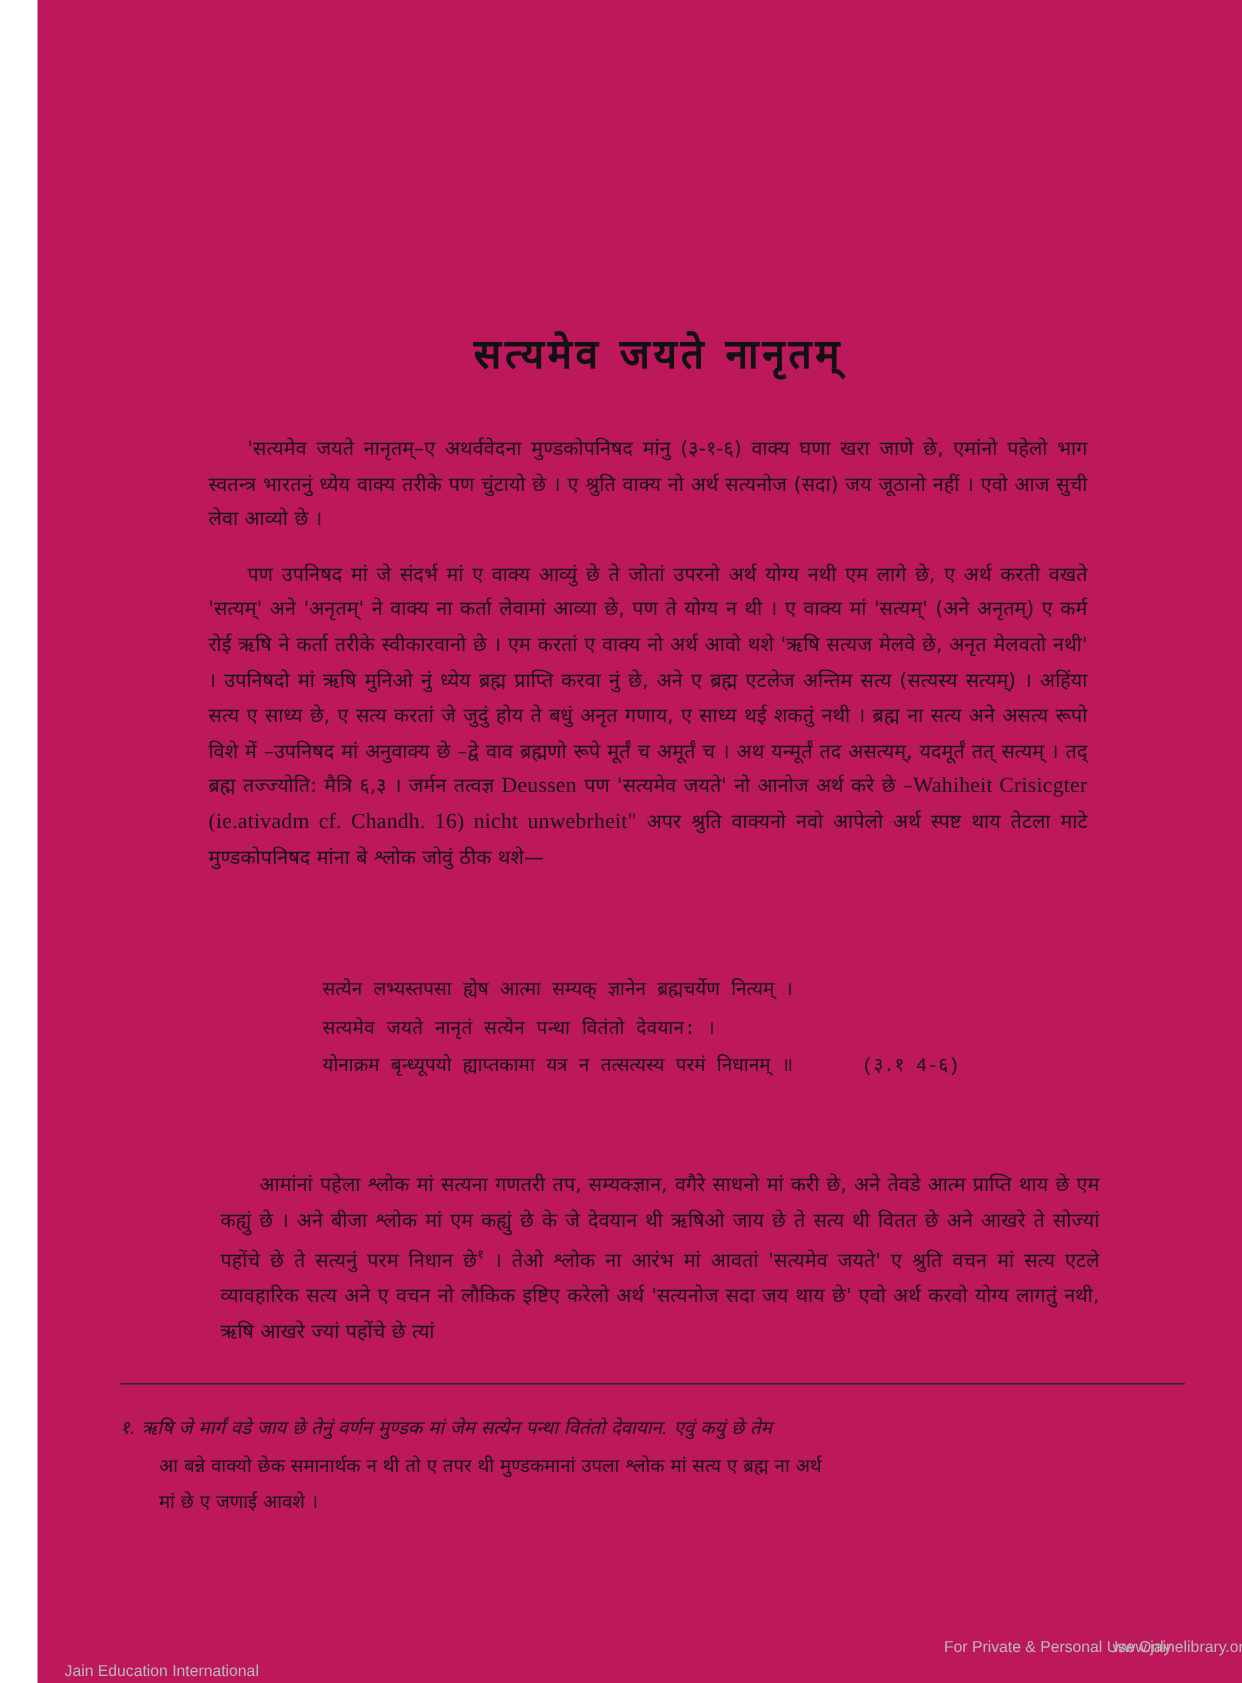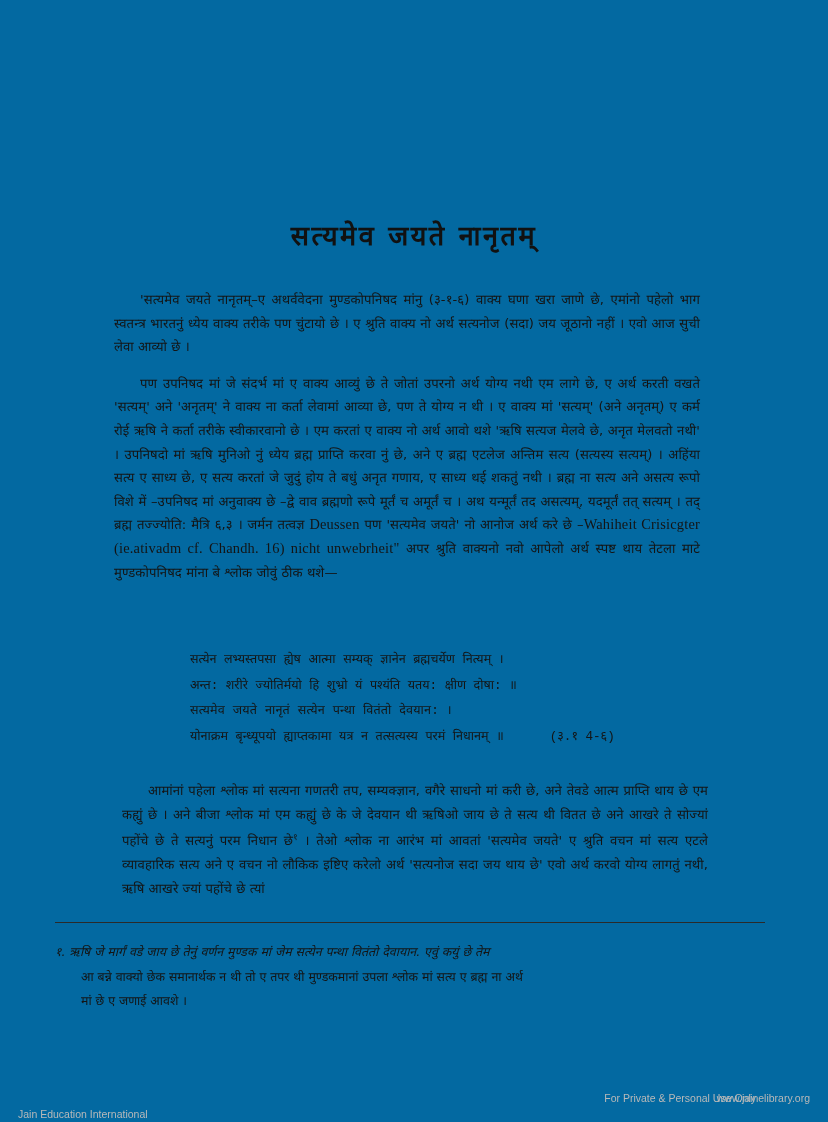--- a/index.html
+++ b/index.html
@@ -12,21 +12,22 @@
     background: #ffffff;
     font-family: "Liberation Serif", "DejaVu Serif", serif;
     color: #1b1b1b;
     overflow: hidden;
     position: relative;
   }
 
   .page {
     position: absolute;
     inset: 0;
-    background: #0369a1;
+    background: #be185d;
+    margin-left: 25px;
   }
 
   
   .doc-title {
     position: absolute;
     top: 216px;
     left: 0;
     width: 828px;
     text-align: center;
     font-family: "DejaVu Sans", sans-serif;
@@ -156,21 +157,20 @@
   <div class="body-col">
 
     <p class="para indent"><span>'सत्यमेव जयते नानृतम्–ए अथर्ववेदना  मुण्डकोपनिषद मांनु  (३-१-६) वाक्य  घणा  खरा जाणे छे, एमांनो पहेलो भाग स्वतन्त्र भारतनुं ध्येय वाक्य तरीके पण चुंटायो छे । ए श्रुति वाक्य नो अर्थ सत्यनोज (सदा) जय जूठानो नहीं । एवो आज सुची लेवा आव्यो छे ।</span></p>
 
     <p class="para indent"><span>पण उपनिषद मां जे संदर्भ मां ए वाक्य आव्युं छे ते जोतां उपरनो  अर्थ  योग्य नथी  एम लागे छे, ए अर्थ करती वखते 'सत्यम्' अने 'अनृतम्' ने वाक्य ना कर्ता लेवामां आव्या छे, पण ते योग्य न थी । ए वाक्य मां 'सत्यम्' (अने अनृतम्) ए कर्म रोई ऋषि ने कर्ता तरीके स्वीकारवानो छे ।  एम करतां ए  वाक्य नो अर्थ आवो थशे 'ऋषि सत्यज मेलवे छे, अनृत मेलवतो नथी' । उपनिषदो मां ऋषि मुनिओ नुं  ध्येय ब्रह्म  प्राप्ति करवा नुं छे, अने ए ब्रह्म  एटलेज  अन्तिम सत्य (सत्यस्य  सत्यम्) ।  अहिंया सत्य ए  साध्य छे,  ए सत्य करतां जे जुदुं होय ते बधुं अनृत गणाय, ए साध्य थई शकतुं नथी । ब्रह्म ना सत्य अने असत्य रूपो विशे में –उपनिषद मां अनुवाक्य छे –द्वे वाव ब्रह्मणो रूपे मूर्तं च अमूर्तं च ।  अथ यन्मूर्तं तद असत्यम्, यदमूर्तं तत् सत्यम् । तद् ब्रह्म तज्ज्योति: मैत्रि ६,३ । जर्मन तत्वज्ञ </span><span class="lat">Deussen</span><span> पण 'सत्यमेव जयते' नो आनोज अर्थ करे छे –</span><span class="lat">Wahiheit  Crisicgter (ie.ativadm cf. Chandh. 16)  nicht  unwebrheit"</span><span> अपर श्रुति वाक्यनो नवो आपेलो अर्थ स्पष्ट थाय तेटला माटे मुण्डकोपनिषद मांना बे श्लोक जोवुं ठीक थशे—</span></p>
 
   </div>
 
   <div class="verse">
     <div class="verse-line">सत्येन लभ्यस्तपसा  ह्येष आत्मा  सम्यक् ज्ञानेन ब्रह्मचर्येण नित्यम् ।</div>
-    <div class="verse-line">अन्त: शरीरे ज्योतिर्मयो हि  शुभ्रो यं पश्यंति  यतय: क्षीण दोषा: ॥</div>
     <div class="verse-line spread">सत्यमेव     जयते     नानृतं   सत्येन    पन्था    वितंतो   देवयान: ।</div>
     <div class="verse-line"><span>योनाक्रम बृन्ध्यूपयो ह्याप्तकामा  यत्र न तत्सत्यस्य परमं निधानम् ॥</span><span class="verse-ref">(३.१ 4-६)</span></div>
   </div>
 
   <div class="tail-col">
     <p class="para indent"><span>आमांनां पहेला श्लोक मां सत्यना  गणतरी तप, सम्यक्ज्ञान, वगैरे  साधनो मां  करी छे, अने तेवडे आत्म प्राप्ति थाय छे एम कह्युं  छे । अने बीजा श्लोक मां एम कह्युं  छे के जे देवयान थी ऋषिओ जाय छे ते सत्य थी वितत छे अने आखरे ते सोज्यां  पहोंचे छे ते सत्यनुं परम निधान छे</span><sup class="fnmark">१</sup><span> ।  तेओ श्लोक ना आरंभ मां आवतां 'सत्यमेव जयते' ए श्रुति वचन मां सत्य एटले  व्यावहारिक  सत्य अने  ए  वचन नो लौकिक इष्टिए करेलो अर्थ 'सत्यनोज सदा जय थाय छे' एवो अर्थ करवो योग्य लागतुं नथी, ऋषि आखरे ज्यां पहोंचे  छे त्यां</span></p>
   </div>
 
   <div class="fn-rule"></div>
 

